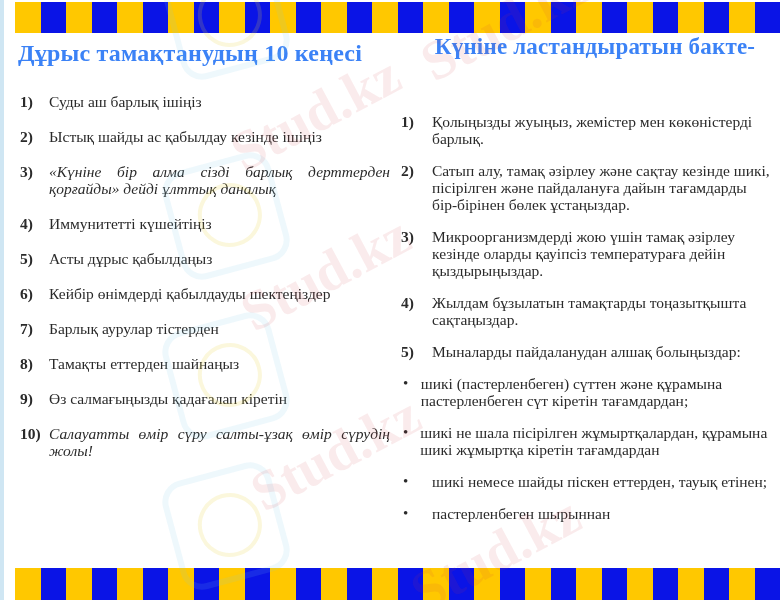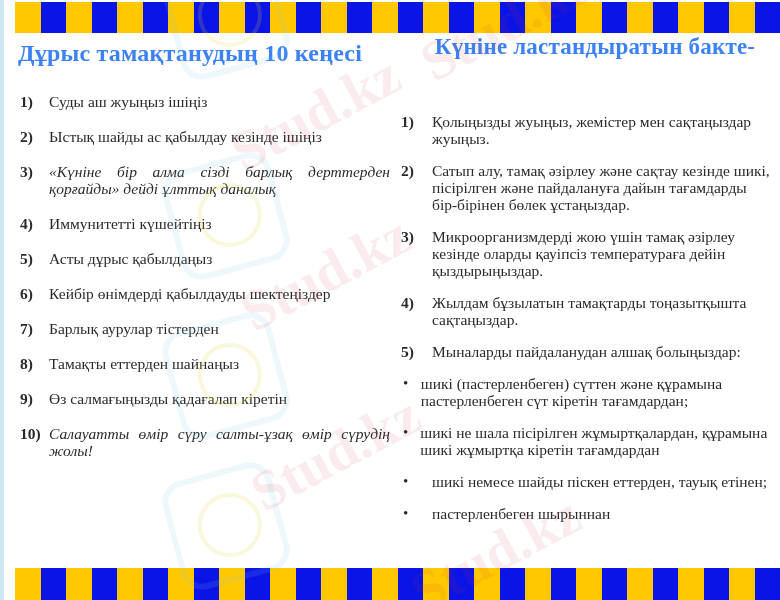--- a/index.html
+++ b/index.html
@@ -69,21 +69,21 @@
 <body>
 
 <div class="left-edge"></div>
 <div class="stripe-band stripe-top"></div>
 <div class="stripe-band stripe-bottom"></div>
 
 <h1 class="heading heading-left">Дұрыс тамақтанудың 10 кеңесі</h1>
 <ol class="list list-left">
   <li>
       <span class="num">1)</span>
-      <span class="txt">Суды аш жуыңыз ішіңіз</span>
+      <span class="txt">Суды аш барлық ішіңіз</span>
     </li>
   <li>
       <span class="num">2)</span>
       <span class="txt">Ыстық шайды ас қабылдау кезінде ішіңіз</span>
     </li>
   <li>
       <span class="num">3)</span>
       <span class="txt just">«Күніне бір алма сізді барлық дерттерден қорғайды» дейді ұлттық даналық</span>
     </li>
   <li>
@@ -115,21 +115,21 @@
       <span class="txt just">Салауатты өмір сүру салты-ұзақ өмір сүрудің жолы!</span>
     </li>
 </ol>
 
 <h2 class="heading heading-right">
   <span>Күніне ластандыратын бакте-</span><br>
 </h2>
 <ol class="list list-right">
   <li>
       <span class="num">1)</span>
-      <span class="txt">Қолыңызды жуыңыз, жемістер мен сақтаңыздар жуыңыз.</span>
+      <span class="txt">Қолыңызды жуыңыз, жемістер мен көкөністерді барлық.</span>
     </li>
   <li>
       <span class="num">2)</span>
       <span class="txt">Сатып алу, тамақ әзірлеу және сақтау кезінде шикі, пісірілген және пайдалануға дайын тағамдарды бір-бірінен бөлек ұстаңыздар.</span>
     </li>
   <li>
       <span class="num">3)</span>
       <span class="txt">Микроорганизмдерді жою үшін тамақ әзірлеу кезінде оларды қауіпсіз температураға дейін қыздырыңыздар.</span>
     </li>
   <li>

